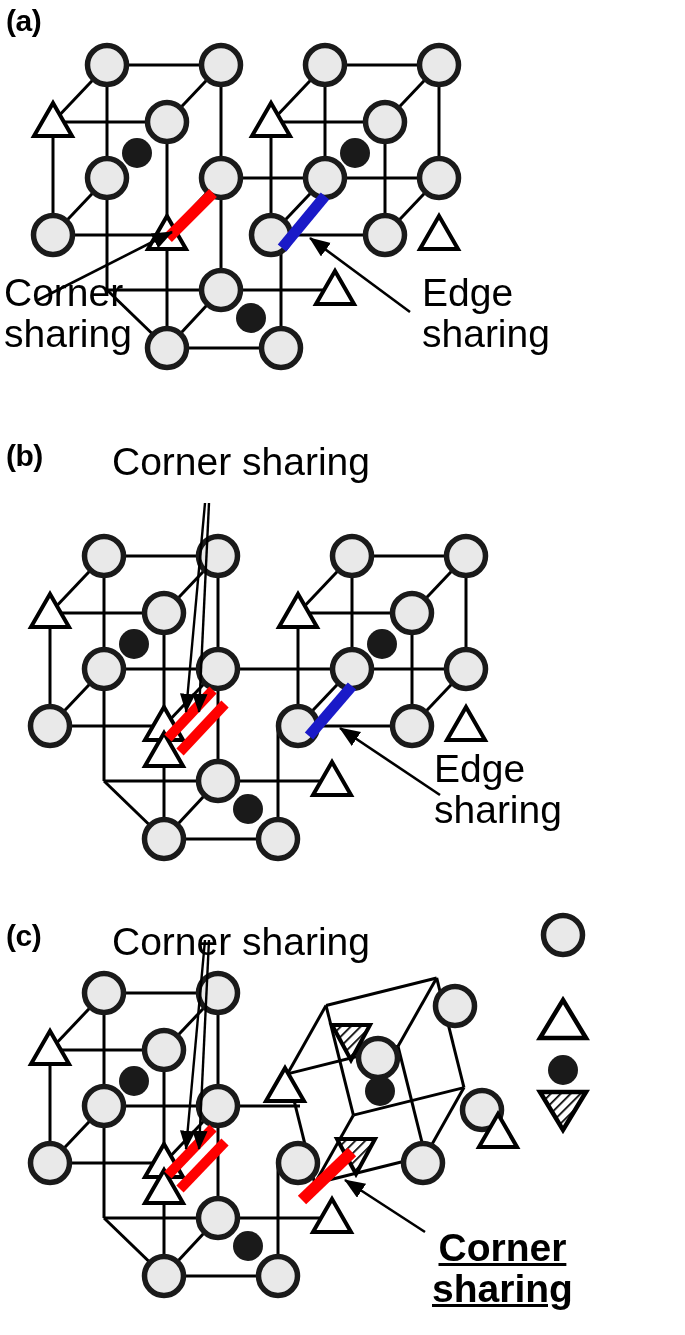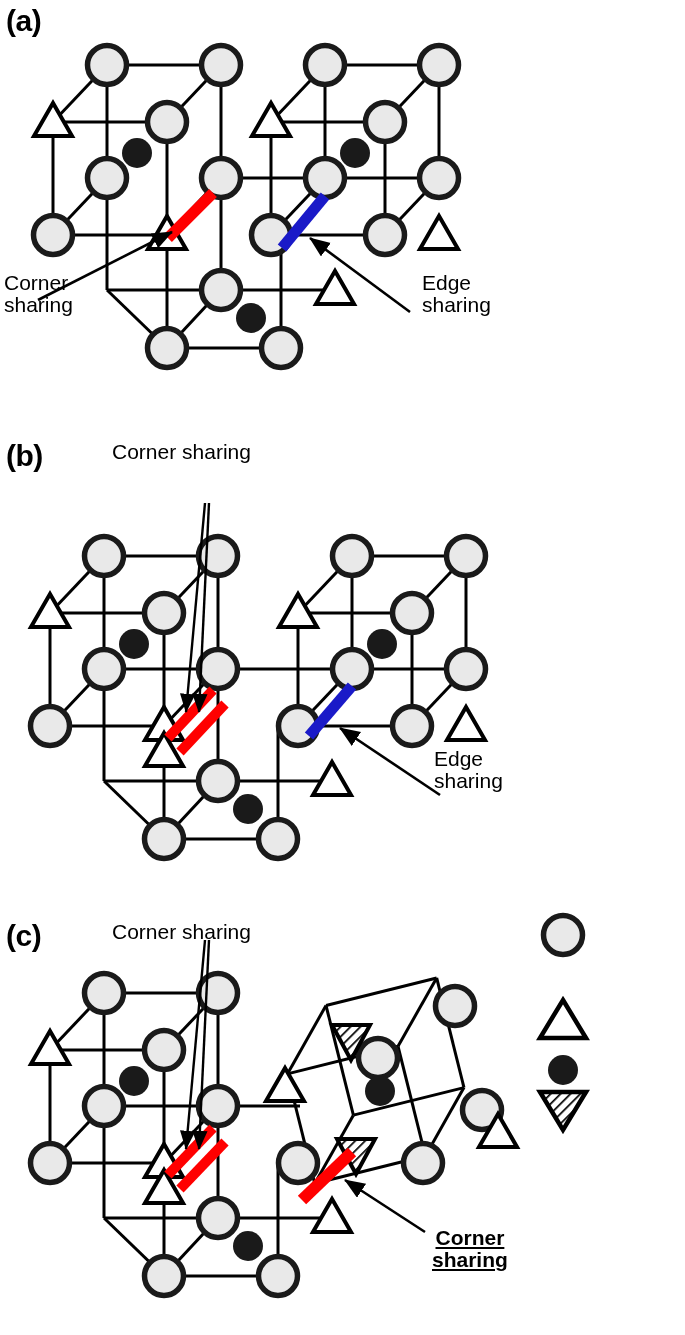--- a/index.html
+++ b/index.html
@@ -1,20 +1,20 @@
 <!DOCTYPE html>
 <html><head>
 <meta charset="utf-8">
 <style>
   html,body{margin:0;padding:0;background:#ffffff;}
   body{width:685px;height:1335px;position:relative;overflow:hidden;
        font-family:"Liberation Sans", sans-serif;color:#000;}
   .fig{position:absolute;left:0;top:0;width:685px;height:1335px;}
   .panel-label{position:absolute;font-weight:bold;font-size:30px;line-height:1;letter-spacing:-0.5px;}
-  .cap{position:absolute;font-size:21px;line-height:1.06;white-space:pre;}
+  .cap{position:absolute;font-size:39px;line-height:1.06;white-space:pre;}
   .cap.bold{font-weight:bold;text-decoration:underline;text-align:center;}
   .legend{position:absolute;}
   svg{display:block;overflow:visible;}
 </style>
 </head>
 <body>
 
 <div class="fig">
 
 <svg width="685" height="1335" viewBox="0 0 685 1335">

